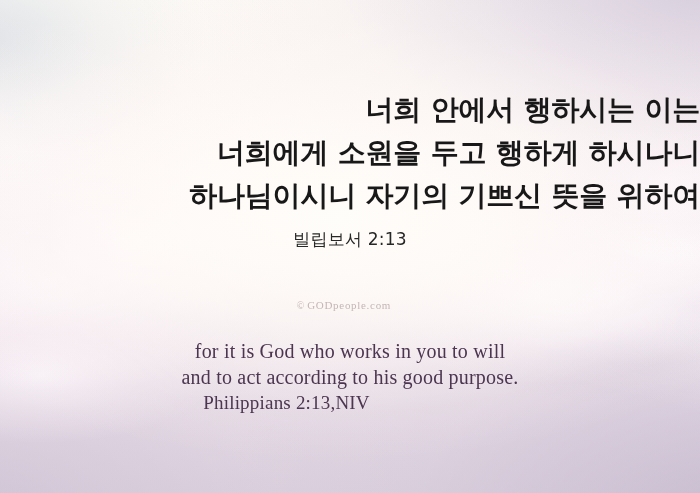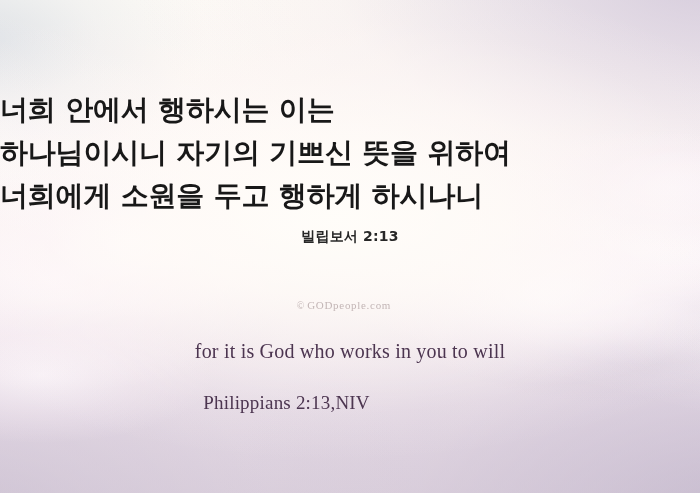--- a/index.html
+++ b/index.html
@@ -147,41 +147,41 @@
     width: 700px;
     height: 493px;
     box-sizing: border-box;
   }
 
   .verse-korean {
     position: absolute;
     left: 0;
     top: 88px;
     width: 700px;
-    text-align: left;
+    text-align: right;
     color: #181818;
     font-family: "DejaVu Sans", "Liberation Sans", sans-serif;
     font-size: 28px;
     font-weight: 600;
     line-height: 43px;
     letter-spacing: -0.2px;
     white-space: nowrap;
   }
   .verse-korean .kline { display: block; }
 
   .ref-korean {
     position: absolute;
     left: 0;
     top: 228px;
     width: 700px;
     text-align: center;
     color: #272727;
     font-family: "DejaVu Sans", "Liberation Sans", sans-serif;
-    font-size: 14px;
-    font-weight: 700;
+    font-size: 17px;
+    font-weight: 400;
     letter-spacing: 0.2px;
   }
 
   .watermark {
     position: absolute;
     left: 0;
     top: 299px;
     width: 688px;
     text-align: center;
     color: #c3b6b6;
@@ -236,30 +236,31 @@
   <div class="sky-layer cloud-right-a"></div>
   <div class="sky-layer cloud-right-b"></div>
   <div class="sky-layer cloud-right-c"></div>
   <div class="sky-layer streak-mid"></div>
   <div class="sky-layer glow-center"></div>
 
   <div class="content">
 
     <div class="verse-korean">
       <span class="kline">너희 안에서 행하시는 이는</span>
+      <span class="kline">너희에게 소원을 두고 행하게 하시나니</span>
       <span class="kline">하나님이시니 자기의 기쁘신 뜻을 위하여</span>
-      <span class="kline">너희에게 소원을 두고 행하게 하시나니</span>
     </div>
 
     <div class="ref-korean">빌립보서 2:13</div>
 
     <div class="watermark">
       <span class="wm-mark">©</span><span>GODpeople.com</span>
     </div>
 
     <div class="verse-english">
       <span class="eline">for it is God who works in you to will</span>
+      <span class="eline">and to act according to his good purpose.</span>
     </div>
 
     <div class="ref-english">Philippians 2:13,NIV</div>
 
   </div>
 </div>
 
 </body></html>

